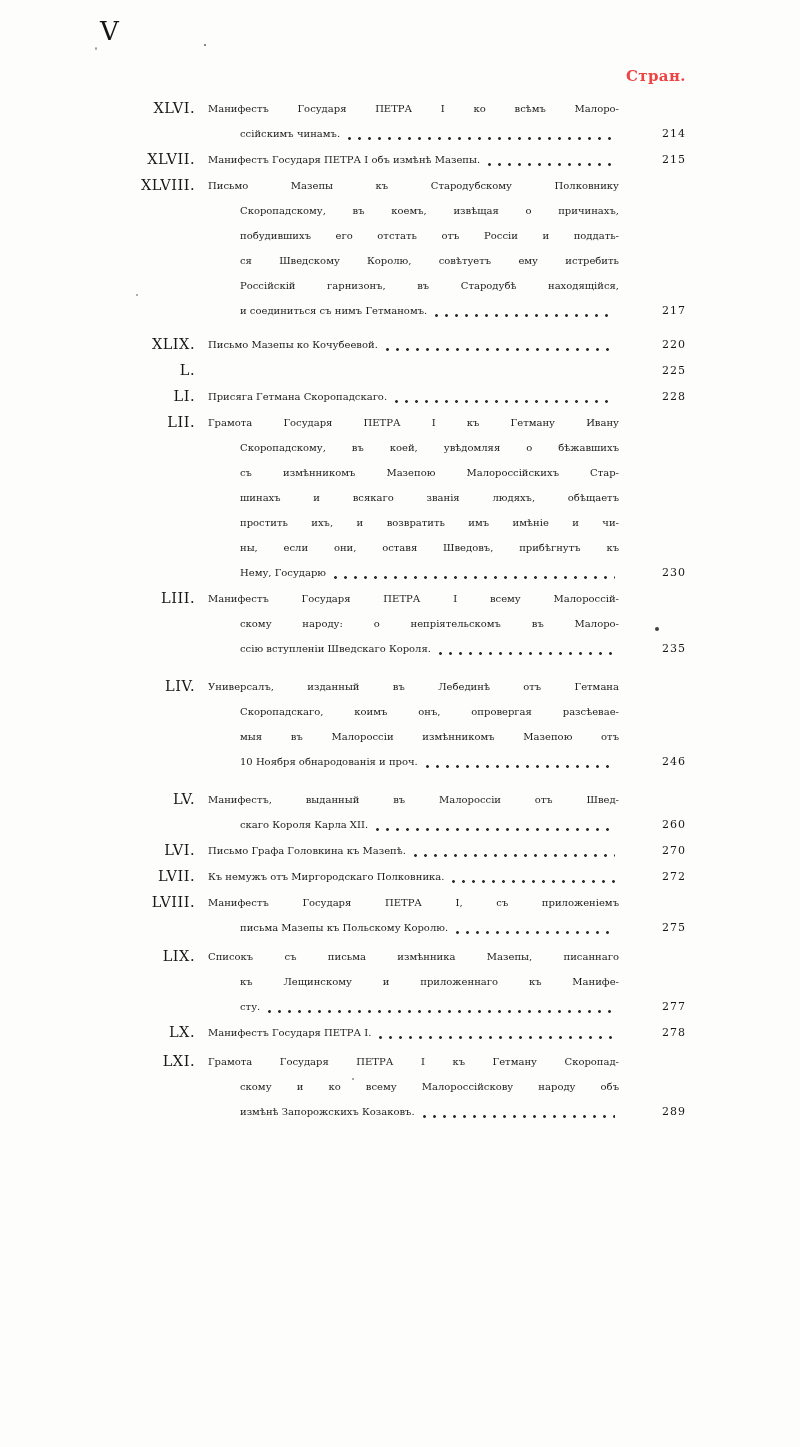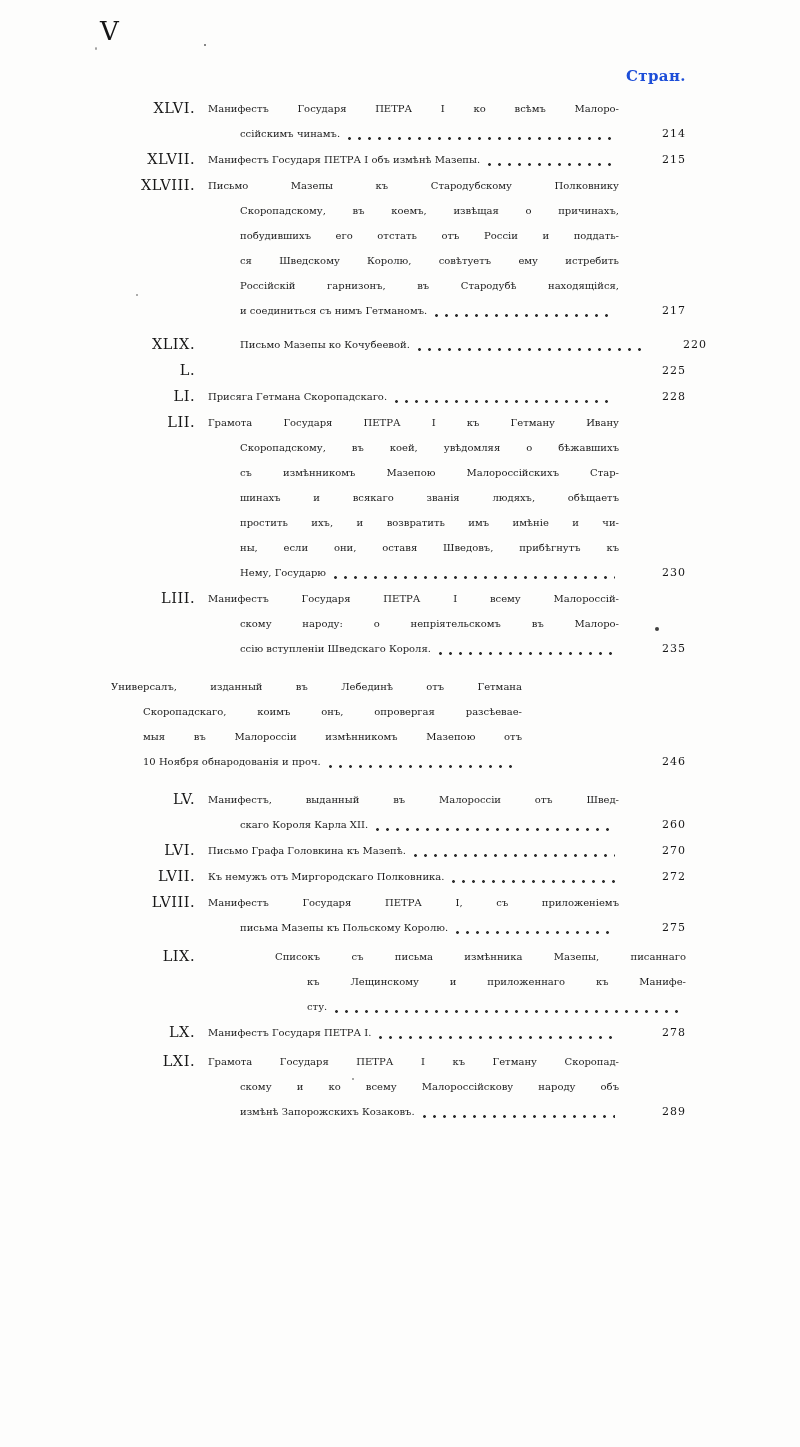--- a/index.html
+++ b/index.html
@@ -13,21 +13,21 @@
   }
   .folio {
     position:absolute; left:100px; top:16px;
     font-size:26px; line-height:30px; color:#151515;
   }
   .colhead-row {
     padding:66px 114px 0 98px;
     text-align:right;
   }
   .colhead {
-    font-weight:bold; font-size:15px; letter-spacing:0.4px; color:#1d4ed8;
+    font-weight:bold; font-size:15px; letter-spacing:0.4px; color:#ef4444;
   }
   .toc { padding:10px 114px 0 98px; }
   .entry { display:flex; align-items:stretch; margin-top:1px; }
   .num {
     flex:0 0 97px; width:97px;
     text-align:right;
     font-size:14.5px; line-height:25px;
     letter-spacing:0.5px;
     color:#171717;
   }
@@ -49,21 +49,21 @@
     background-size:10px 3px;
     background-repeat:repeat-x;
   }
   .pagecol { flex:1 1 auto; display:flex; }
   .pagenum {
     margin-top:auto; margin-left:auto;
     font-size:11px; line-height:25px;
     letter-spacing:1px; color:#171717;
   }
   
-  [data-name="toc-entry-XLIX"] { margin-top:9px;gap:32px; }
+  [data-name="toc-entry-XLIX"] { margin-top:9px; }
   [data-name="toc-entry-LIII"] { margin-top:1px; }
   [data-name="toc-entry-LIV"]  { margin-top:13px; }
   [data-name="toc-entry-LV"]   { margin-top:13px; }
   [data-name="toc-entry-LIX"]  { margin-top:4px;justify-content:space-between; }
   [data-name="toc-entry-LXI"]  { margin-top:4px; }
   
   .speck { position:absolute; background:#2a2a2a; border-radius:50%; }
   .speck.s1 { left:204px; top:44px;  width:2px; height:2px; opacity:.75; }
   .speck.s2 { left:655px; top:627px; width:4px; height:4px; opacity:.9; }
   .speck.s3 { left:136px; top:294px; width:2px; height:2px; opacity:.5; }
@@ -188,20 +188,21 @@
         <span class="lasttext" data-name="toc-line-text">ссію вступленіи Шведскаго Короля.</span>
         <span class="leader" data-name="leader-dots"></span>
       </div>
     </div>
     <div class="pagecol" data-name="entry-page-column">
       <span class="pagenum" data-name="entry-page-number">235</span>
     </div>
   </div>
 
   <div class="entry" data-name="toc-entry-LIV">
+    <div class="num" data-name="entry-number">LIV.</div>
     <div class="body" data-name="entry-text">
       <div class="line full" data-name="toc-line">Универсалъ, изданный въ Лебединѣ отъ Гетмана</div>
           <div class="line full cont" data-name="toc-line">Скоропадскаго, коимъ онъ, опровергая разсѣевае-</div>
           <div class="line full cont" data-name="toc-line">мыя въ Малороссіи измѣнникомъ Мазепою отъ</div>
           <div class="line lastline cont" data-name="toc-last-line">
         <span class="lasttext" data-name="toc-line-text">10 Ноября обнародованія и проч.</span>
         <span class="leader" data-name="leader-dots"></span>
       </div>
     </div>
     <div class="pagecol" data-name="entry-page-column">
@@ -265,20 +266,23 @@
 
   <div class="entry" data-name="toc-entry-LIX">
     <div class="num" data-name="entry-number">LIX.</div>
     <div class="body" data-name="entry-text">
       <div class="line full" data-name="toc-line">Списокъ съ письма измѣнника Мазепы, писаннаго</div>
           <div class="line full cont" data-name="toc-line">къ Лещинскому и приложеннаго къ Манифе-</div>
           <div class="line lastline cont" data-name="toc-last-line">
         <span class="lasttext" data-name="toc-line-text">сту.</span>
         <span class="leader" data-name="leader-dots"></span>
       </div>
+    </div>
+    <div class="pagecol" data-name="entry-page-column">
+      <span class="pagenum" data-name="entry-page-number">277</span>
     </div>
   </div>
 
   <div class="entry" data-name="toc-entry-LX">
     <div class="num" data-name="entry-number">LX.</div>
     <div class="body" data-name="entry-text">
       <div class="line lastline" data-name="toc-last-line">
         <span class="lasttext" data-name="toc-line-text">Манифестъ Государя ПЕТРА I.</span>
         <span class="leader" data-name="leader-dots"></span>
       </div>

